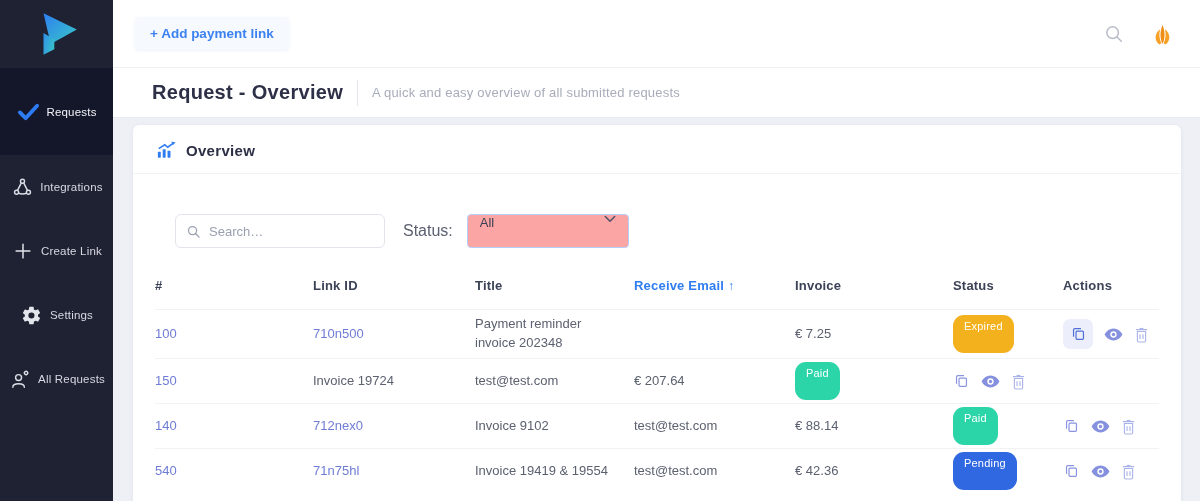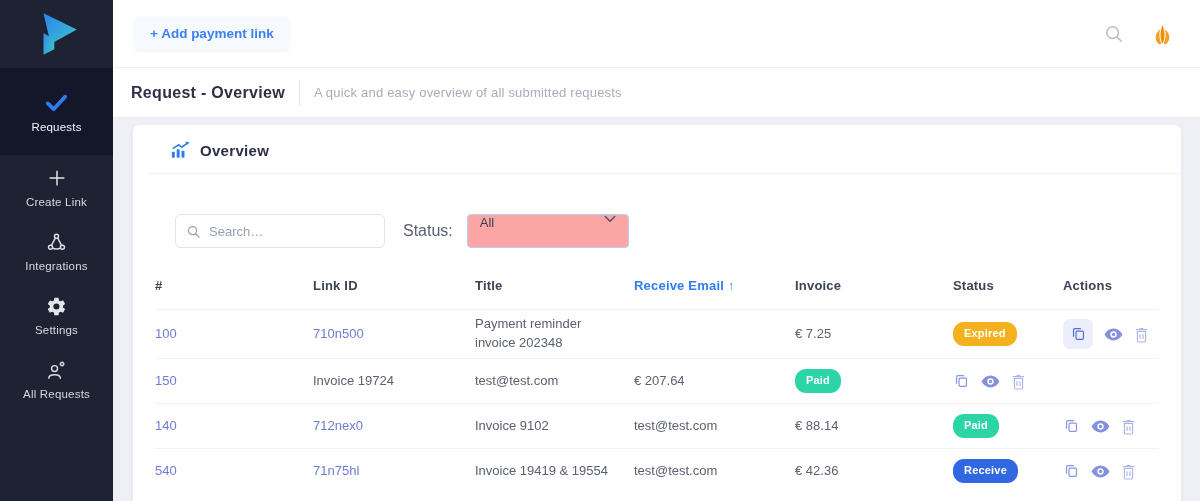--- a/index.html
+++ b/index.html
@@ -2,45 +2,45 @@
 <html><head>
 <meta charset="utf-8">
 <style>
   * { margin:0; padding:0; box-sizing:border-box; }
   body { font-family:"Liberation Sans", sans-serif; }
   .app { position:relative; width:1200px; height:501px; background:#eef0f5; overflow:hidden; }
 
   
   .sidebar { position:absolute; left:0; top:0; width:113px; height:501px; background:#1f2233; z-index:5; }
   .logo-box { height:68px; display:flex; align-items:center; justify-content:center; }
-  .nav-item { height:64px; display:flex; flex-direction:column; align-items:center; justify-content:center; gap:6px;
+  .nav-item { height:64px; display:flex; flex-direction:row; align-items:center; justify-content:center; gap:6px;
               color:#d6d8e2; font-size:11.5px; cursor:pointer; letter-spacing:.2px; }
   .nav-item.active { height:87px; background:#14172a; color:#f3f4f8; }
   .nav-icon { width:24px; height:24px; display:flex; align-items:center; justify-content:center; }
 
   
   .main { margin-left:113px; height:501px; display:flex; flex-direction:column; }
 
   .topbar { height:68px; background:#fff; display:flex; align-items:center; border-bottom:1px solid #eef0f3; flex:0 0 auto; }
   .add-link-btn { margin-left:22px; background:#f6f9fe; color:#3b82f0; font-size:13.5px; font-weight:bold;
                   border:none; border-radius:4px; padding:9px 15px; cursor:pointer;
                   box-shadow:0 1px 3px rgba(140,160,200,.15); font-family:inherit; }
   .topbar-right { margin-left:auto; display:flex; align-items:center; gap:24px; padding-right:24px; }
   .topbar-search { cursor:pointer; display:flex; }
   .brand-flame { cursor:pointer; display:flex; }
 
   .page-header { height:50px; background:#fff; display:flex; align-items:center; border-bottom:1px solid #e9ebf0; flex:0 0 auto; }
-  .page-title { margin-left:18px; font-size:16px; font-weight:bold; color:#2d3047; letter-spacing:.3px; }
+  .page-title { margin-left:39px; font-size:20px; font-weight:bold; color:#2d3047; letter-spacing:.3px; }
   .header-divider { width:1px; height:26px; background:#e4e6ed; margin:0 14px; }
   .page-subtitle { font-size:13px; color:#a8acba; letter-spacing:.2px; }
 
   .content { flex:1; background:#eef0f5; padding:7px 19px 0 20px; }
   .card { background:#fff; border-radius:6px; box-shadow:0 1px 4px rgba(150,160,190,.18); height:440px; }
 
-  .card-header { display:flex; align-items:center; gap:10px; padding:16px 24px 14px; border-bottom:1px solid #f1f2f6;margin-left:14px; }
+  .card-header { display:flex; align-items:center; gap:10px; padding:16px 24px 14px; border-bottom:1px solid #f1f2f6; }
   .card-title { font-size:15px; font-weight:bold; color:#2c2f45; letter-spacing:.3px; }
 
   
   .filters { display:flex; align-items:center; margin:40px 22px 0;padding-left:20px; }
   .search-box { display:flex; align-items:center; width:210px; height:34px; border:1px solid #e1e4eb;
                 border-radius:6px; padding:0 10px; gap:8px; background:#fff; }
   .search-box input { border:none; outline:none; width:100%; font-size:13px; color:#4a4f62; font-family:inherit; }
   .search-box input::placeholder { color:#9aa0af; }
   .status-label { margin-left:18px; font-size:16px; color:#5b5f70; }
   .status-select { margin-left:14px; width:162px; height:34px; border:1px solid #b4d0f9; border-radius:4px;
@@ -51,21 +51,21 @@
   .table { margin:30px 22px 0; }
   .thead, .tr { display:grid; grid-template-columns:158px 162px 159px 161px 158px 110px 1fr; align-items:center; }
   .thead { padding-bottom:16px; }
   .th { font-size:13px; color:#3c4257; font-weight:bold; letter-spacing:.2px; }
   .th.sorted { color:#2f7df0; cursor:pointer; }
   .sort-arrow { font-size:12px; font-weight:bold; margin-left:4px; }
   .tr { min-height:45px; border-top:1px solid #f1f2f6; }
   .tr.tall { min-height:49px; }
   .td { font-size:13px; color:#5c6170; padding-right:10px; line-height:1.45; }
   .td.link { color:#6f7cd6; cursor:pointer; }
-  .badge { display:inline-block; font-size:11px; font-weight:bold; color:#fff; padding:4px 11px 5px;
+  .badge { display:inline-block; font-size:11px; font-weight:normal; color:#fff; padding:4px 11px 18px;
            border-radius:11px; letter-spacing:.2px; }
   .badge-expired { background:#f2b11d; }
   .badge-paid { background:#2cd5a8; }
   .badge-pending { background:#2f68e0; }
   .actions { display:flex; align-items:center; gap:11px; }
   .icon-btn { display:flex; align-items:center; justify-content:center; cursor:pointer; background:transparent;
               border:none; padding:0; }
   .icon-btn.boxed { background:#eceefb; border-radius:7px; width:30px; height:30px; }
 </style>
 </head>
@@ -94,37 +94,37 @@
       <span class="nav-icon">
         <svg width="23" height="18" viewBox="0 0 24 18">
             <path d="M3 9.5 L9 15.5 L21 2.5" fill="none" stroke="#2e7cf5" stroke-width="4" stroke-linecap="round" stroke-linejoin="round"></path>
           </svg>
       </span>
       <span>Requests</span>
     </div>
 
     <div class="nav-item">
       <span class="nav-icon">
-        <svg width="22" height="22" viewBox="0 0 24 24">
-            <path d="M12 4.5 V19.5 M4.5 12 H19.5" fill="none" stroke="#e3e5ec" stroke-width="1.6" stroke-linecap="round"></path>
-          </svg>
-      </span>
-      <span>Create Link</span>
-    </div>
-
-    <div class="nav-item">
-      <span class="nav-icon">
         <svg width="23" height="23" viewBox="0 0 24 24" fill="none" stroke="#dcdee7" stroke-width="1.5">
           <circle cx="12" cy="5.4" r="2.1"></circle>
             <circle cx="5.8" cy="17" r="2.1"></circle>
             <circle cx="18.2" cy="17" r="2.1"></circle>
           <path d="M10.8 7.2 L6.8 15 M13.2 7.2 L17.2 15 M7.9 17.9 C10 19.2 14 19.2 16.1 17.9"></path>
         </svg>
       </span>
       <span>Integrations</span>
+    </div>
+
+    <div class="nav-item">
+      <span class="nav-icon">
+        <svg width="22" height="22" viewBox="0 0 24 24">
+            <path d="M12 4.5 V19.5 M4.5 12 H19.5" fill="none" stroke="#e3e5ec" stroke-width="1.6" stroke-linecap="round"></path>
+          </svg>
+      </span>
+      <span>Create Link</span>
     </div>
 
     <div class="nav-item">
       <span class="nav-icon">
         <svg width="21" height="21" viewBox="0 0 24 24" fill="#e3e5ec">
           <path d="M19.4 13c.04-.33.06-.66.06-1s-.02-.67-.06-1l2.1-1.65a.5.5 0 0 0 .12-.64l-2-3.46a.5.5 0 0 0-.61-.22l-2.49 1a7.3 7.3 0 0 0-1.73-1l-.38-2.65A.5.5 0 0 0 13.92 2h-4a.5.5 0 0 0-.5.42l-.38 2.65c-.63.26-1.21.6-1.73 1l-2.49-1a.5.5 0 0 0-.61.22l-2 3.46a.5.5 0 0 0 .12.64L4.43 11c-.04.33-.06.66-.06 1s.02.67.06 1l-2.1 1.65a.5.5 0 0 0-.12.64l2 3.46c.14.24.42.34.61.22l2.49-1c.52.4 1.1.74 1.73 1l.38 2.65c.04.24.25.42.5.42h4c.25 0 .46-.18.5-.42l.38-2.65c.63-.26 1.21-.6 1.73-1l2.49 1c.25.1.53 0 .61-.22l2-3.46a.5.5 0 0 0-.12-.64L19.4 13zM11.92 15.5a3.5 3.5 0 1 1 0-7 3.5 3.5 0 0 1 0 7z"></path>
         </svg>
       </span>
       <span>Settings</span>
     </div>
@@ -310,21 +310,21 @@
               </button>
             </span>
           </div>
 
           <div class="tr">
             <span class="td link">540</span>
             <span class="td link">71n75hl</span>
             <span class="td">Invoice 19419 &amp; 19554</span>
             <span class="td">test@test.com</span>
             <span class="td">€ 42.36</span>
-            <span class="td"><span class="badge badge-pending">Receive</span></span>
+            <span class="td"><span class="badge badge-pending">Pending</span></span>
             <span class="actions">
               <button class="icon-btn">
                 <svg width="17" height="18" viewBox="0 0 24 24" fill="none" stroke="#8a94e0" stroke-width="1.7">
                   <rect x="8.5" y="8" width="10.5" height="11.5" rx="1.5"></rect>
                   <path d="M15.5 4.5 H7 C5.9 4.5 5 5.4 5 6.5 V16"></path>
                 </svg>
               </button>
               <button class="icon-btn">
                 <svg width="19" height="13" viewBox="0 0 24 16">
                   <path d="M12 .5 C6 .5 1.8 5.5 .8 8 C1.8 10.5 6 15.5 12 15.5 C18 15.5 22.2 10.5 23.2 8 C22.2 5.5 18 .5 12 .5 Z" fill="#8591de"></path>

